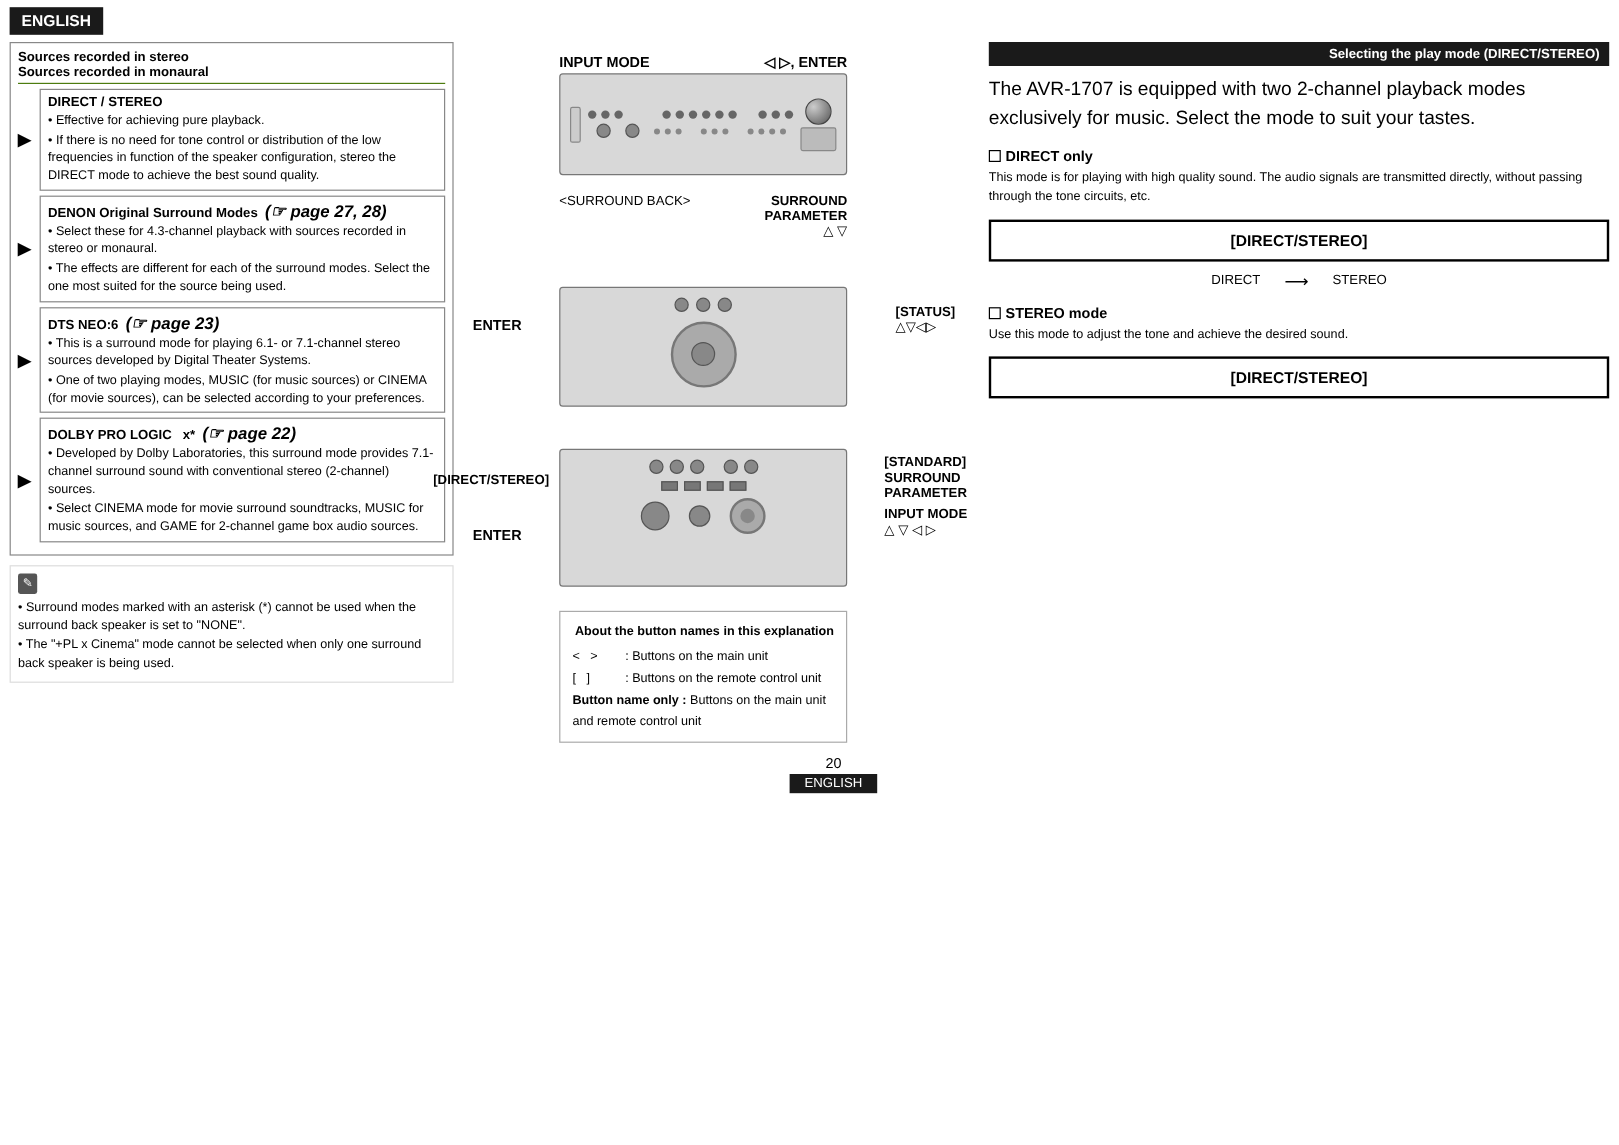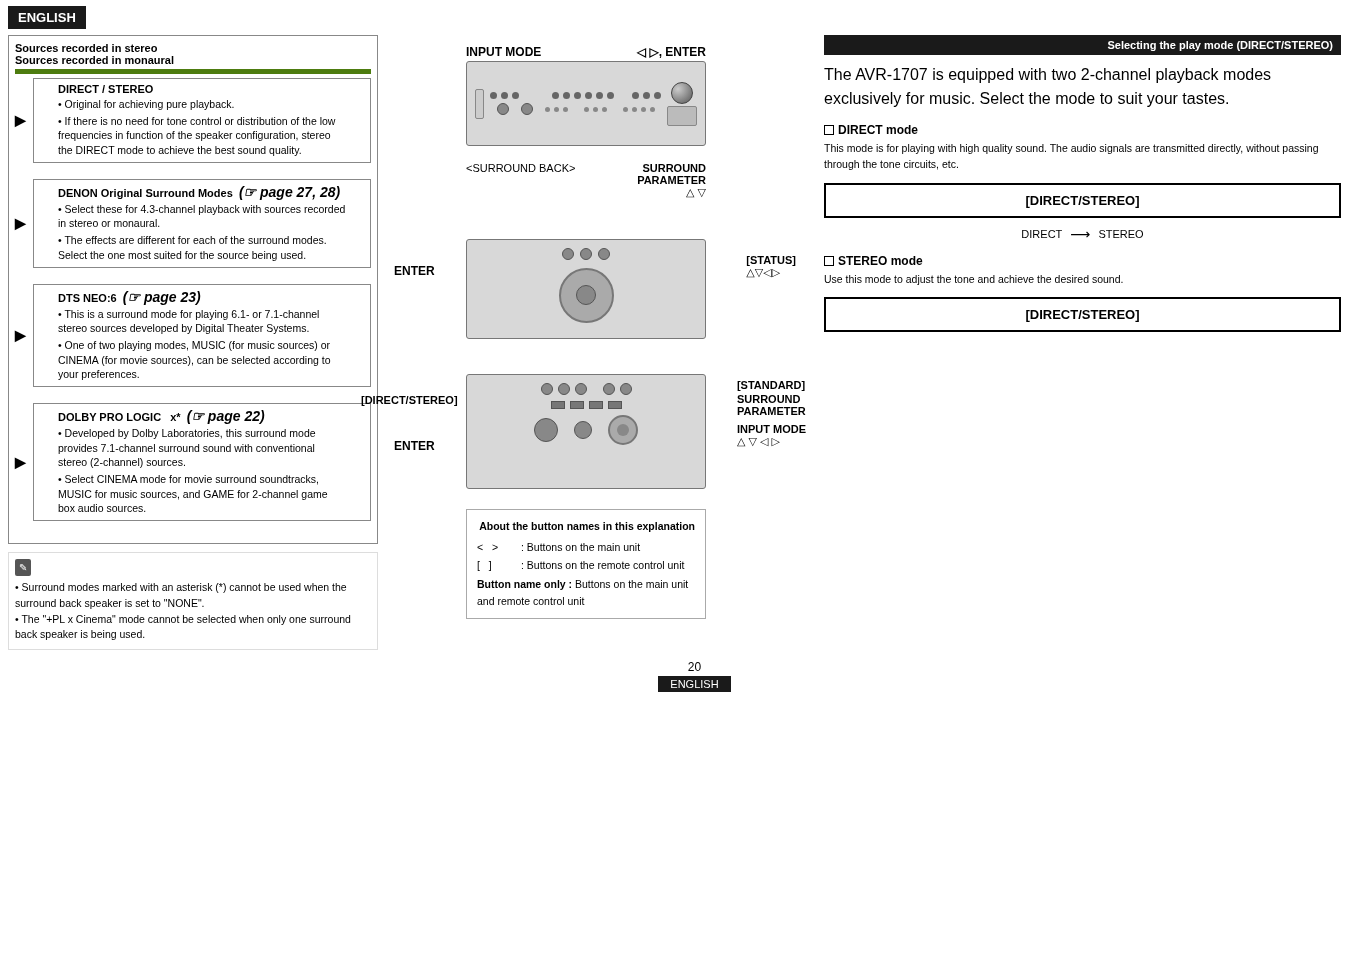--- a/index.html
+++ b/index.html
@@ -52,29 +52,29 @@
     
     .sources-box {
       border: 1px solid #888;
       padding: 6px;
       margin-bottom: 6px;
     }
     .sources-box-title {
       font-weight: bold;
       font-size: 11px;
       margin-bottom: 4px;
-      border-bottom: 5px solid #4d7c0f;
+      border-bottom: 1px solid #4d7c0f;
       padding-bottom: 3px;
     }
 
     
     .mode-block {
       border: 1px solid #888;
-      padding: 4px 24px;
-      margin-bottom: 16px;
+      padding: 4px 6px;
+      margin-bottom: 4px;
       position: relative;
     }
     .mode-block-title {
       font-weight: bold;
       font-size: 11px;
     }
     .mode-block-page {
       font-size: 14px;
       font-style: italic;
     }
@@ -180,21 +180,21 @@
       padding: 8px 12px;
       text-align: center;
       margin: 8px 0;
       font-weight: bold;
       font-size: 13px;
     }
     .ds-arrow-row {
       display: flex;
       align-items: center;
       justify-content: center;
-      gap: 8px;
+      gap: 20px;
       font-size: 11px;
       margin-top: 4px;
     }
     .ds-arrow {
       font-size: 14px;
     }
 
     
     #footer {
       text-align: center;
@@ -281,21 +281,21 @@
 <div id="main">
 
   <div id="left-col">
     <div class="sources-box">
       <div class="sources-box-title">Sources recorded in stereo<br>Sources recorded in monaural</div>
 
       <div class="mode-block-outer">
         <span class="arrow-left">▶</span>
         <div class="mode-block">
           <div class="mode-block-title">DIRECT / STEREO</div>
-          <p>• Original for achieving pure playback.</p>
+          <p>• Effective for achieving pure playback.</p>
           <p>• If there is no need for tone control or distribution of the low frequencies in function of the speaker configuration, stereo the DIRECT mode to achieve the best sound quality.</p>
         </div>
       </div>
 
       <div class="mode-block-outer">
         <span class="arrow-left">▶</span>
         <div class="mode-block">
           <div class="mode-block-title">DENON Original Surround Modes &nbsp;<span class="mode-block-page">(☞ page 27, 28)</span></div>
           <p>• Select these for 4.3-channel playback with sources recorded in stereo or monaural.</p>
           <p>• The effects are different for each of the surround modes. Select the one most suited for the source being used.</p>
@@ -485,21 +485,21 @@
     </div>
   </div>
 
   <div id="right-col">
     <div class="right-section-title">Selecting the play mode (DIRECT/STEREO)</div>
     <p class="right-intro">The AVR-1707 is equipped with two 2-channel playback modes exclusively for music. Select the mode to suit your tastes.</p>
 
     
     <div class="checkbox-title">
       <span class="checkbox-sq"></span>
-      <span style="font-weight:bold; font-size:12px;">DIRECT mode</span>
+      <span style="font-weight:bold; font-size:12px;">DIRECT only</span>
     </div>
     <p class="mode-desc">This mode is for playing with high quality sound. The audio signals are transmitted directly, without passing through the tone circuits, etc.</p>
 
     <div class="ds-box">[DIRECT/STEREO]</div>
     <div class="ds-arrow-row">
       <span>DIRECT</span>
       <span class="ds-arrow">⟶</span>
       <span>STEREO</span>
     </div>
 

